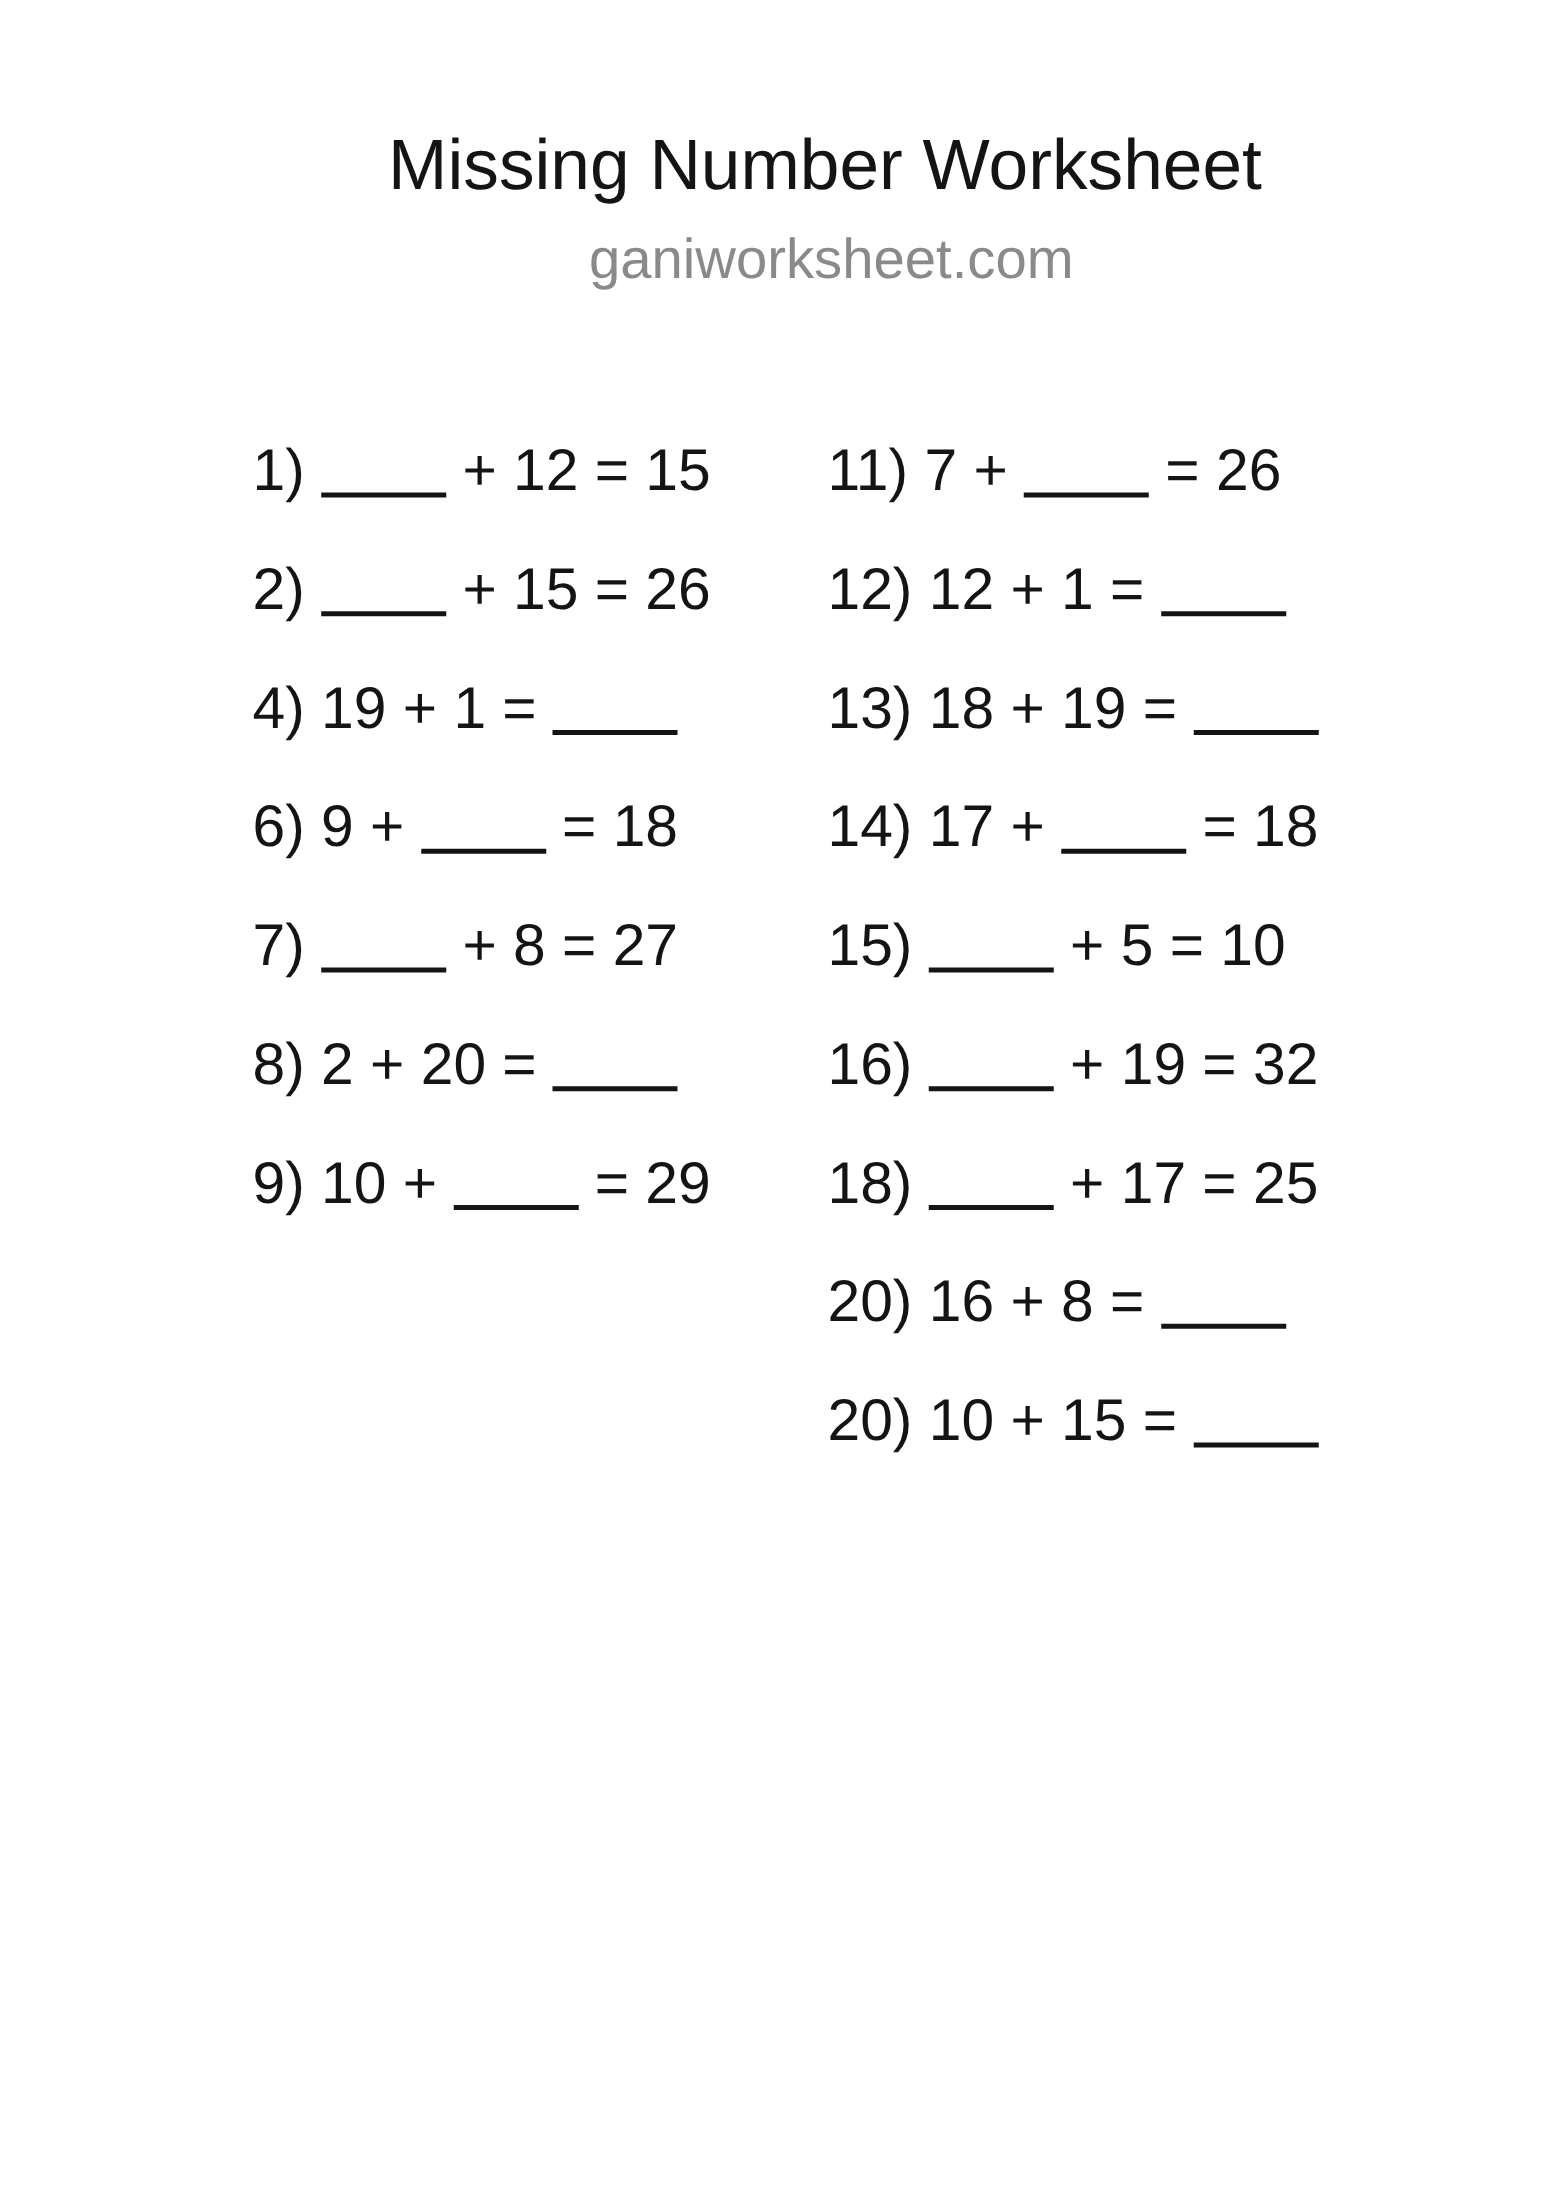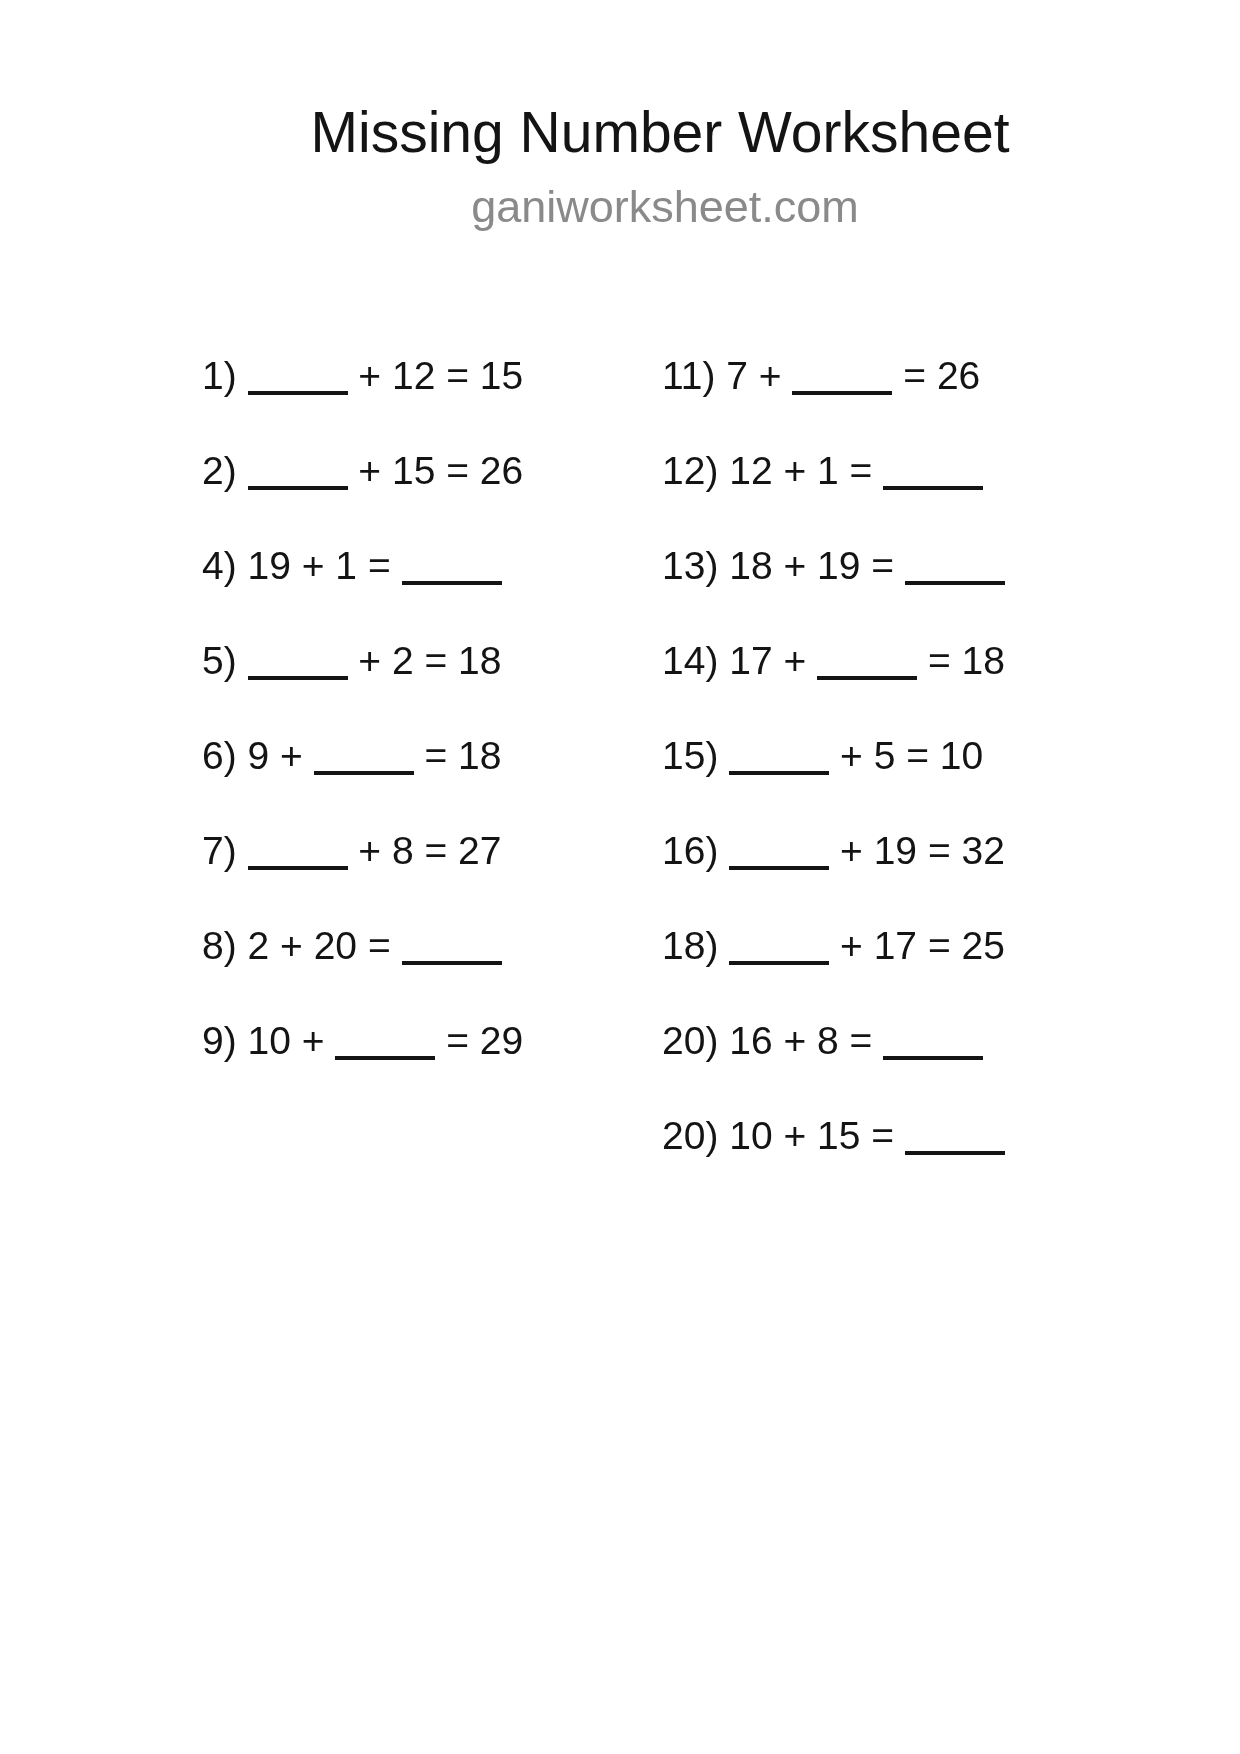--- a/index.html
+++ b/index.html
@@ -32,21 +32,21 @@
     color:var(--subtitle);
     white-space:nowrap;
   }
   .problems-col{
     position:absolute;top:328px;
   }
   .col-left{left:202px;}
   .col-right{left:662px;}
   .problem-row{
     height:95px;line-height:95px;
-    font-size:39px;
+    font-size:47px;
     white-space:nowrap;
   }
   .blank{
     display:inline-block;
     width:100px;height:4px;
     background:var(--text);
     vertical-align:-6px;
   }
 </style>
 </head>
@@ -54,21 +54,20 @@
 
 <div>
   <h1 class="page-title">Missing Number Worksheet</h1>
 
   <div class="page-subtitle">ganiworksheet.com</div>
 
   <div class="problems-col col-left" id="col-left">
       <div class="problem-row"><span>1)</span> <span class="blank"></span><span> + 12 = 15</span></div>
       <div class="problem-row"><span>2)</span> <span class="blank"></span><span> + 15 = 26</span></div>
       <div class="problem-row"><span>4)</span> <span>19 + 1 = </span><span class="blank"></span></div>
-      <div class="problem-row"><span>5)</span> <span class="blank"></span><span> + 2 = 18</span></div>
       <div class="problem-row"><span>6)</span> <span>9 + </span><span class="blank"></span><span> = 18</span></div>
       <div class="problem-row"><span>7)</span> <span class="blank"></span><span> + 8 = 27</span></div>
       <div class="problem-row"><span>8)</span> <span>2 + 20 = </span><span class="blank"></span></div>
       <div class="problem-row"><span>9)</span> <span>10 + </span><span class="blank"></span><span> = 29</span></div>
     </div>
 
   <div class="problems-col col-right" id="col-right">
       <div class="problem-row"><span>11)</span> <span>7 + </span><span class="blank"></span><span> = 26</span></div>
       <div class="problem-row"><span>12)</span> <span>12 + 1 = </span><span class="blank"></span></div>
       <div class="problem-row"><span>13)</span> <span>18 + 19 = </span><span class="blank"></span></div>

